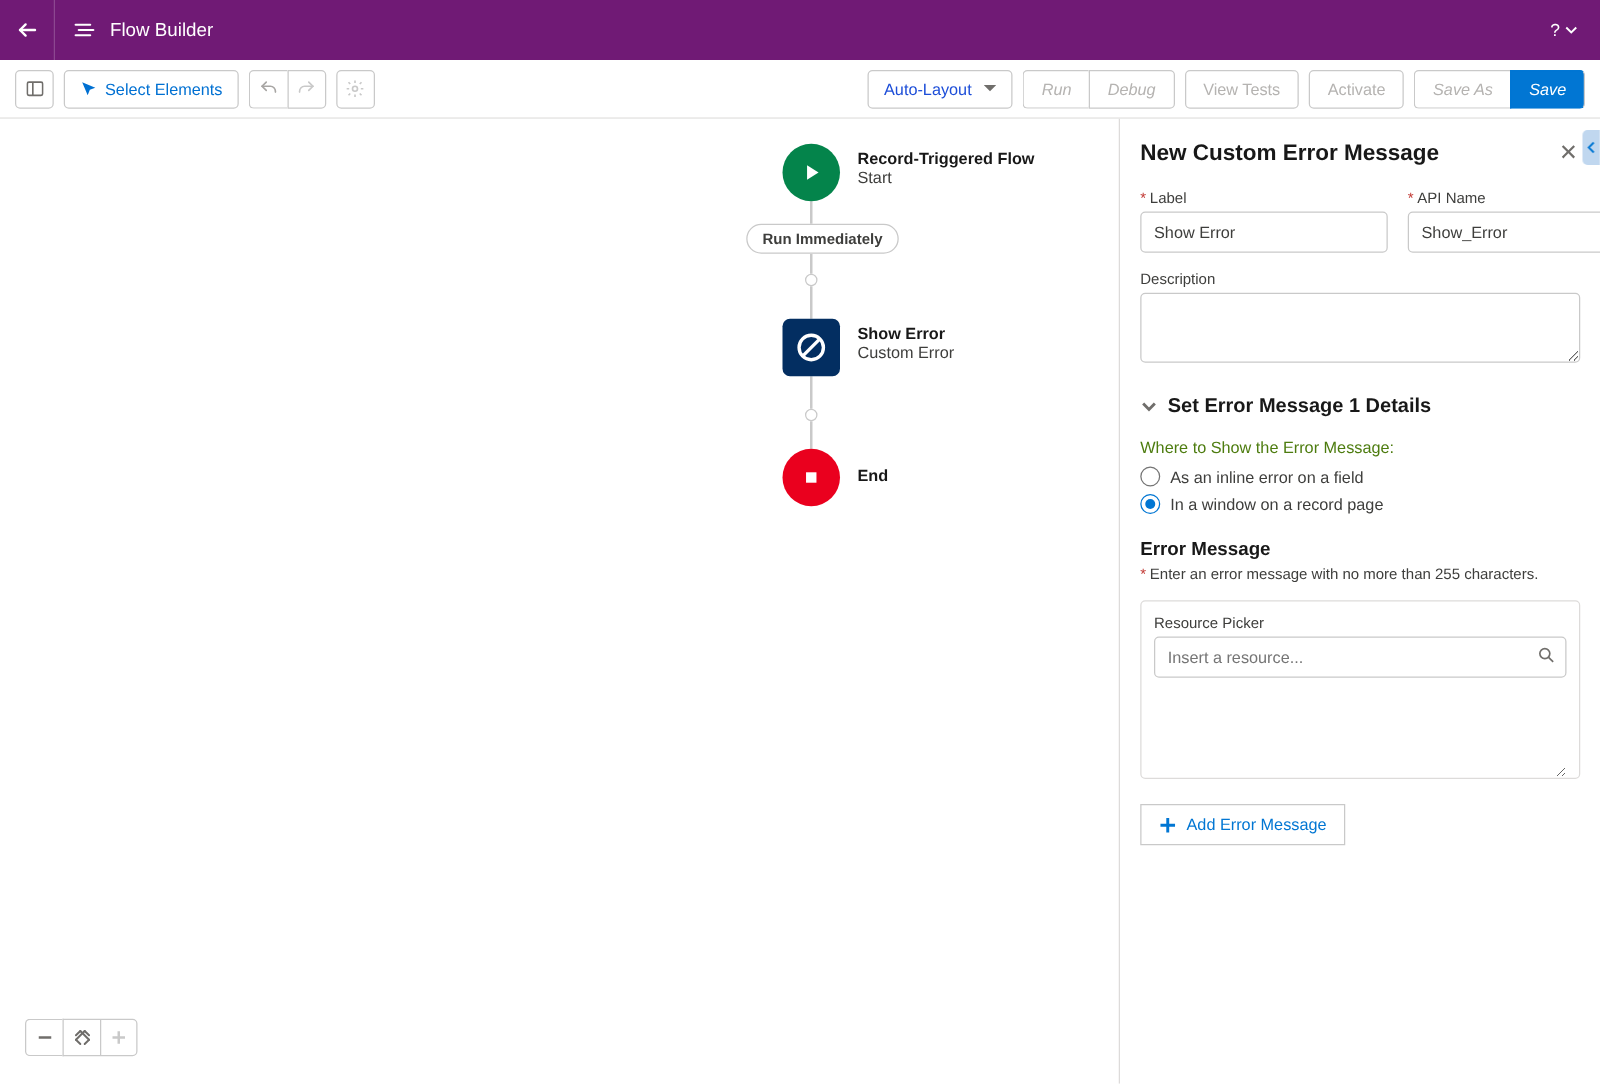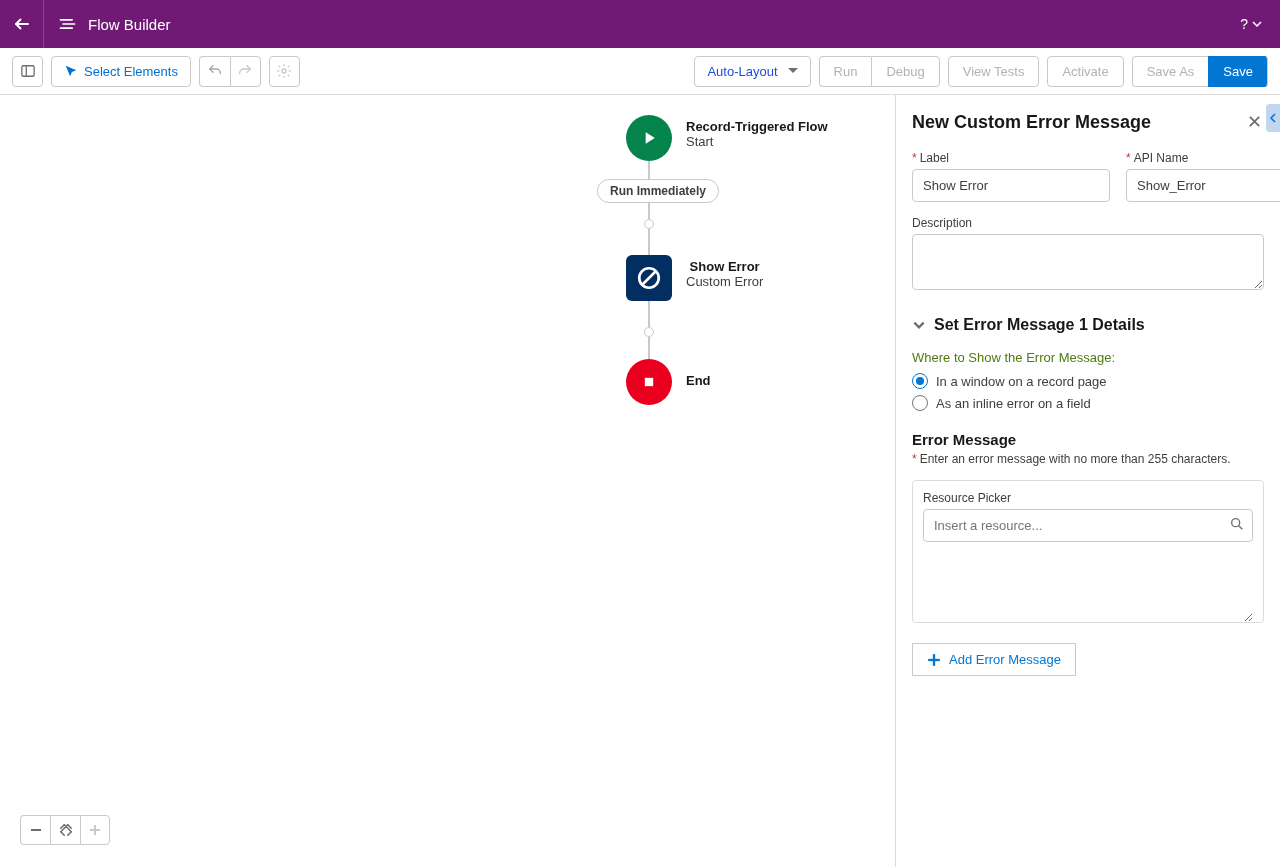--- a/index.html
+++ b/index.html
@@ -17,33 +17,33 @@
   .toolbar { height:47px; border-bottom:1px solid #dddbda; display:flex; align-items:center; padding:0 12px; gap:8px; background:#fff; }
   .tbtn { height:31px; min-width:31px; border:1px solid #c9c9c9; border-radius:4px; background:#fff; display:flex; align-items:center; justify-content:center; cursor:pointer; color:#706e6b; }
   .tbtn.sel { color:#0070d2; padding:0 12px; gap:6px; font-size:13px; }
   .tbtn.group { border-radius:0; border-right:none; }
   .tbtn.group.first { border-top-left-radius:4px; border-bottom-left-radius:4px; }
   .tbtn.group.last  { border-top-right-radius:4px; border-bottom-right-radius:4px; border-right:1px solid #c9c9c9; }
   .toolbar-spacer { flex:1; }
   .auto-layout { padding:0 12px; gap:10px; color:#1d4ed8; }
   .right-actions { display:flex; gap:8px; }
   .abtn { height:31px; border:1px solid #c9c9c9; border-radius:4px; background:#fff; padding:0 14px; color:#b5b3b1; font-size:13px; display:flex; align-items:center; }
-  .abtn.group { border-radius:0; border-right:none; }
+  .abtn.group { border-radius:0; border-right:none;font-style:italic; }
   .abtn.group.first { border-top-left-radius:4px; border-bottom-left-radius:4px; }
   .abtn.group.last  { border-top-right-radius:4px; border-bottom-right-radius:4px; border-right:1px solid #c9c9c9; }
   .abtn.save { background:#0176d3; color:#fff; border-color:#0176d3; cursor:pointer; }
 
   
   .canvas { position:absolute; top:95px; left:0; right:0; bottom:0; background:#fff; }
   .node { position:absolute; display:flex; align-items:flex-start; gap:14px; }
   .circle { width:46px; height:46px; border-radius:50%; display:flex; align-items:center; justify-content:center; color:#fff; }
   .c-start { background:#04844b; }
   .c-end   { background:#ea001e; }
   .square  { width:46px; height:46px; border-radius:6px; background:#032e61; display:flex; align-items:center; justify-content:center; color:#fff; }
-  .nlabel .nt { font-weight:700; font-size:13px; color:#181818;text-align:center; }
+  .nlabel .nt { font-weight:700; font-size:13px; color:#181818; }
   .nlabel .ns { font-size:13px; color:#3e3e3c; }
   .pill { position:absolute; border:1px solid #c9c9c9; border-radius:14px; background:#fff; font-size:12px; font-weight:700; padding:4px 12px; color:#3e3e3c; }
   .connector-dot { position:absolute; width:10px; height:10px; border:1px solid #c9c9c9; border-radius:50%; background:#fff; }
   .vline { position:absolute; width:2px; background:#c9c9c9; }
 
   
   .zoom { position:absolute; left:20px; bottom:22px; display:flex; }
   .zbtn { width:30px; height:30px; border:1px solid #c9c9c9; background:#fff; display:flex; align-items:center; justify-content:center; color:#706e6b; cursor:pointer; }
   .zbtn:first-child { border-top-left-radius:4px; border-bottom-left-radius:4px; border-right:none; }
   .zbtn:nth-child(2){ border-right:none; }
@@ -274,26 +274,26 @@
   <div class="section-hd">
     <svg width="14" height="14" viewBox="0 0 12 12">
         <path d="M2 4l4 4 4-4" fill="none" stroke="#706e6b" stroke-width="2"></path>
       </svg>
     <div class="section-title">Set Error Message 1 Details</div>
   </div>
 
   <div class="sublabel">Where to Show the Error Message:</div>
   <div class="radios">
     <div class="radio-row">
+      <div class="radio"></div>
+      <span>As an inline error on a field</span>
+    </div>
+    <div class="radio-row">
       <div class="radio selected"></div>
       <span>In a window on a record page</span>
-    </div>
-    <div class="radio-row">
-      <div class="radio"></div>
-      <span>As an inline error on a field</span>
     </div>
   </div>
 
   <div class="h3">Error Message</div>
   <div class="hint"><span class="req">*</span><span>Enter an error message with no more than 255 characters.</span></div>
 
   <div class="picker-box">
     <div class="picker-label">Resource Picker</div>
     <div class="picker-input-wrap">
       <input class="picker-input" placeholder="Insert a resource..." style="">

